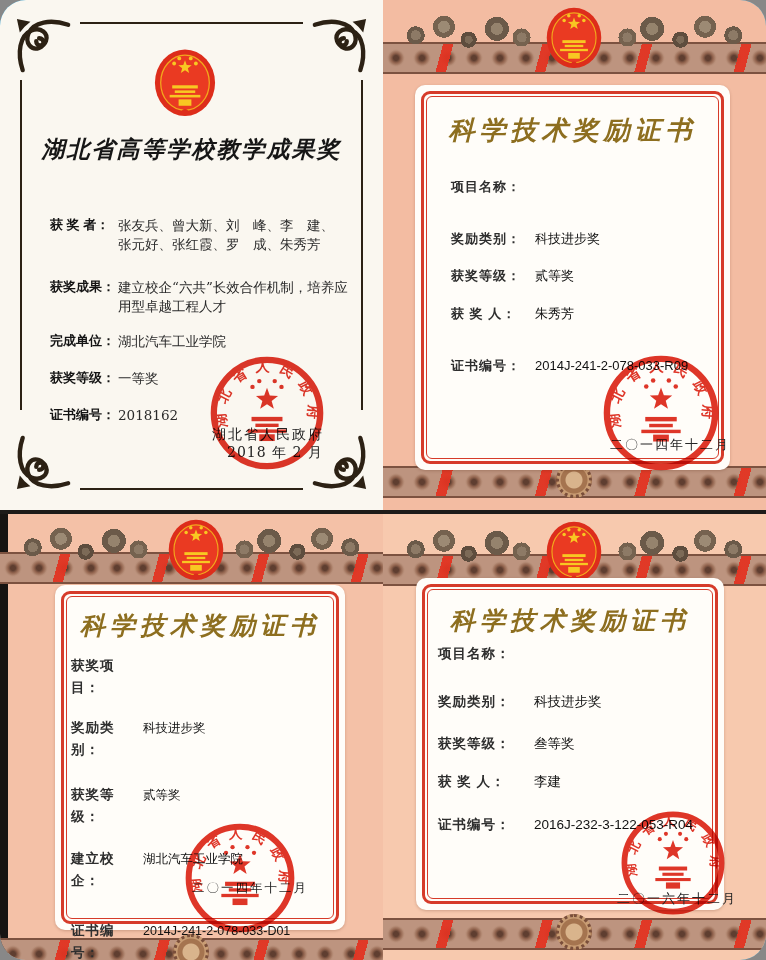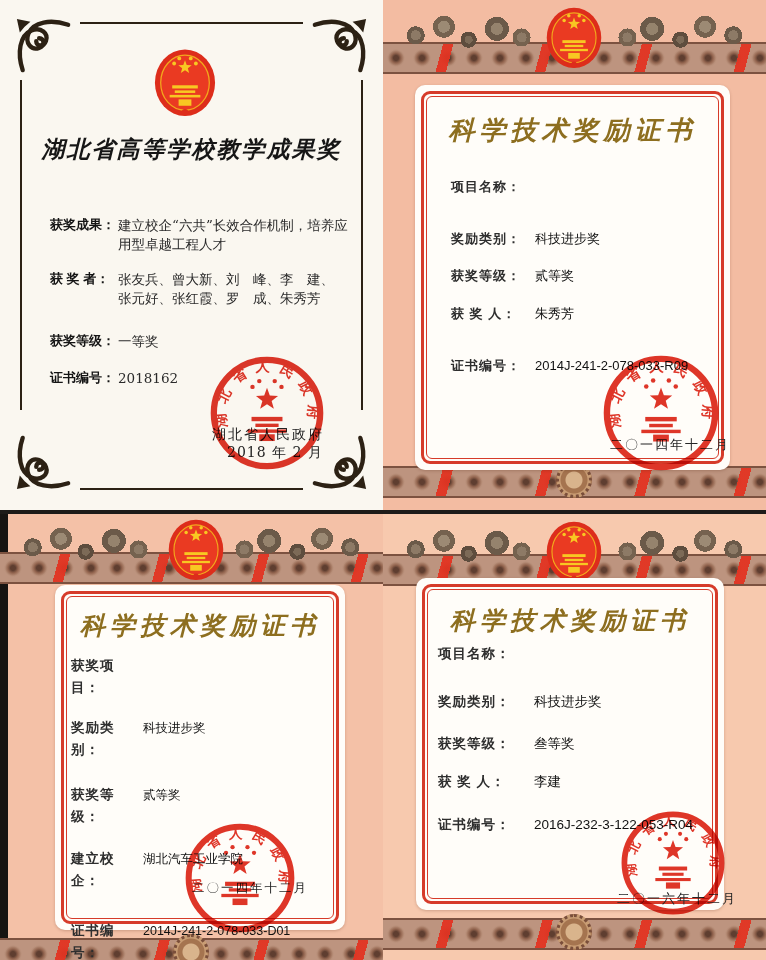--- a/index.html
+++ b/index.html
@@ -1,17 +1,17 @@
 <!DOCTYPE html>
 <html><head>
 <meta charset="utf-8">
 <style>
   html,body{margin:0;padding:0;background:#888;}
   #stage{position:relative;width:766px;height:960px;background:#0ea5e9;overflow:hidden;
-         font-family:"Liberation Sans",sans-serif;}
+         font-family:"Liberation Sans",sans-serif;border-radius:26px;}
   .quad{position:absolute;overflow:hidden;}
   #q1{left:0;top:0;width:383px;height:512px;background:#faf7f0;}
   #q2{left:383px;top:0;width:383px;height:512px;background:#f3bca2;}
   #q3{left:0;top:514px;width:383px;height:446px;background:#f4c1a7;}
   #q4{left:383px;top:514px;width:383px;height:446px;background:#f7c9ae;}
   #rowdivider{position:absolute;left:0;top:510px;width:766px;height:4px;background:#1d1b19;}
   #q3edge{position:absolute;left:0;top:0;width:8px;height:446px;background:#161412;}
 
   
   .c1line{position:absolute;background:#2c2114;}
@@ -147,29 +147,33 @@
         <use href="#cornersym"></use>
       </svg>
 
     <svg class="c1emblem" viewBox="0 0 100 112">
         <use href="#emblem"></use>
       </svg>
 
     <div class="c1t1">湖北省高等学校教学成果奖</div>
 
     <div class="c1rows">
+      <div class="c1row" style="margin-bottom:24px;">
+        <span class="lbl">获 奖 者：</span>
+        <span class="val">张友兵、曾大新、刘　峰、李　建、
+张元好、张红霞、罗　成、朱秀芳</span>
+      </div>
       <div class="c1row" style="margin-bottom:16px;">
         <span class="lbl">获奖成果：</span>
         <span class="val">建立校企“六共”长效合作机制，培养应
 用型卓越工程人才</span>
       </div>
-      <div class="c1row" style="margin-bottom:24px;">
-        <span class="lbl">获 奖 者：</span>
-        <span class="val">张友兵、曾大新、刘　峰、李　建、
-张元好、张红霞、罗　成、朱秀芳</span>
+      <div class="c1row" style="margin-bottom:18px;">
+        <span class="lbl">完成单位：</span>
+        <span class="val">湖北汽车工业学院</span>
       </div>
       <div class="c1row" style="margin-bottom:18px;">
         <span class="lbl">获奖等级：</span>
         <span class="val">一等奖</span>
       </div>
       <div class="c1row">
         <span class="lbl">证书编号：</span>
         <span class="val">2018162</span>
       </div>
     </div>

